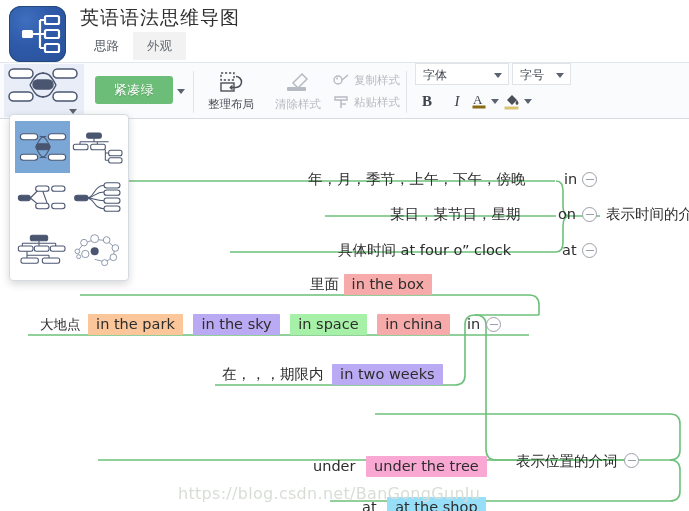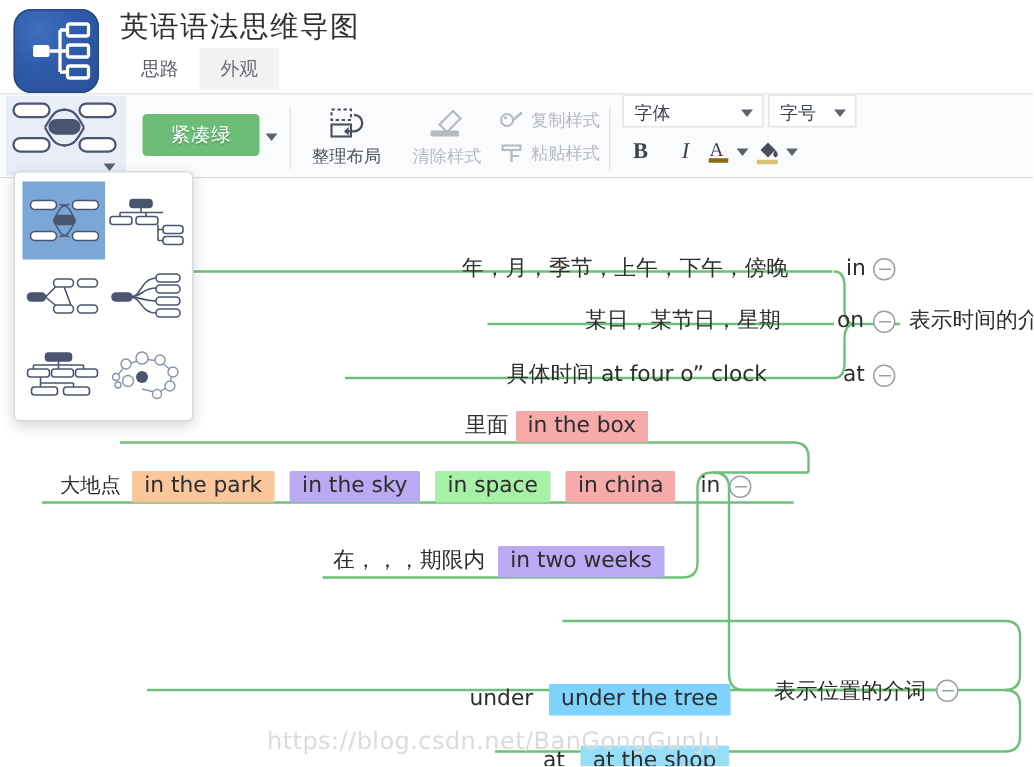--- a/index.html
+++ b/index.html
@@ -409,21 +409,21 @@
     <div class="collapse" style="left:486px; top:198px;"></div>
 
     <div class="node" style="left:222px; top:245px;">
       <span class="prefix">在，，，期限内</span>
       <span class="hl" style="background:#b9aaf3; margin-left:4px;text-align:center;">in two weeks</span>
     </div>
 
 
     <div class="node" style="left:313px; top:337px;">
       <span class="prefix">under</span>
-      <span class="hl" style="background:#7dd3fc; margin-left:6px;">under the tree</span>
+      <span class="hl" style="background:#f9a8d4; margin-left:6px;">under the tree</span>
     </div>
 
     <div class="node" style="left:362px; top:378px;">
       <span class="prefix">at</span>
       <span class="hl" style="background:#97dff9; margin-left:6px;">at the shop</span>
     </div>
 
     <div class="node" style="left:516px; top:332px;">表示位置的介词</div>
     <div class="collapse" style="left:624px; top:334px;"></div>
 

